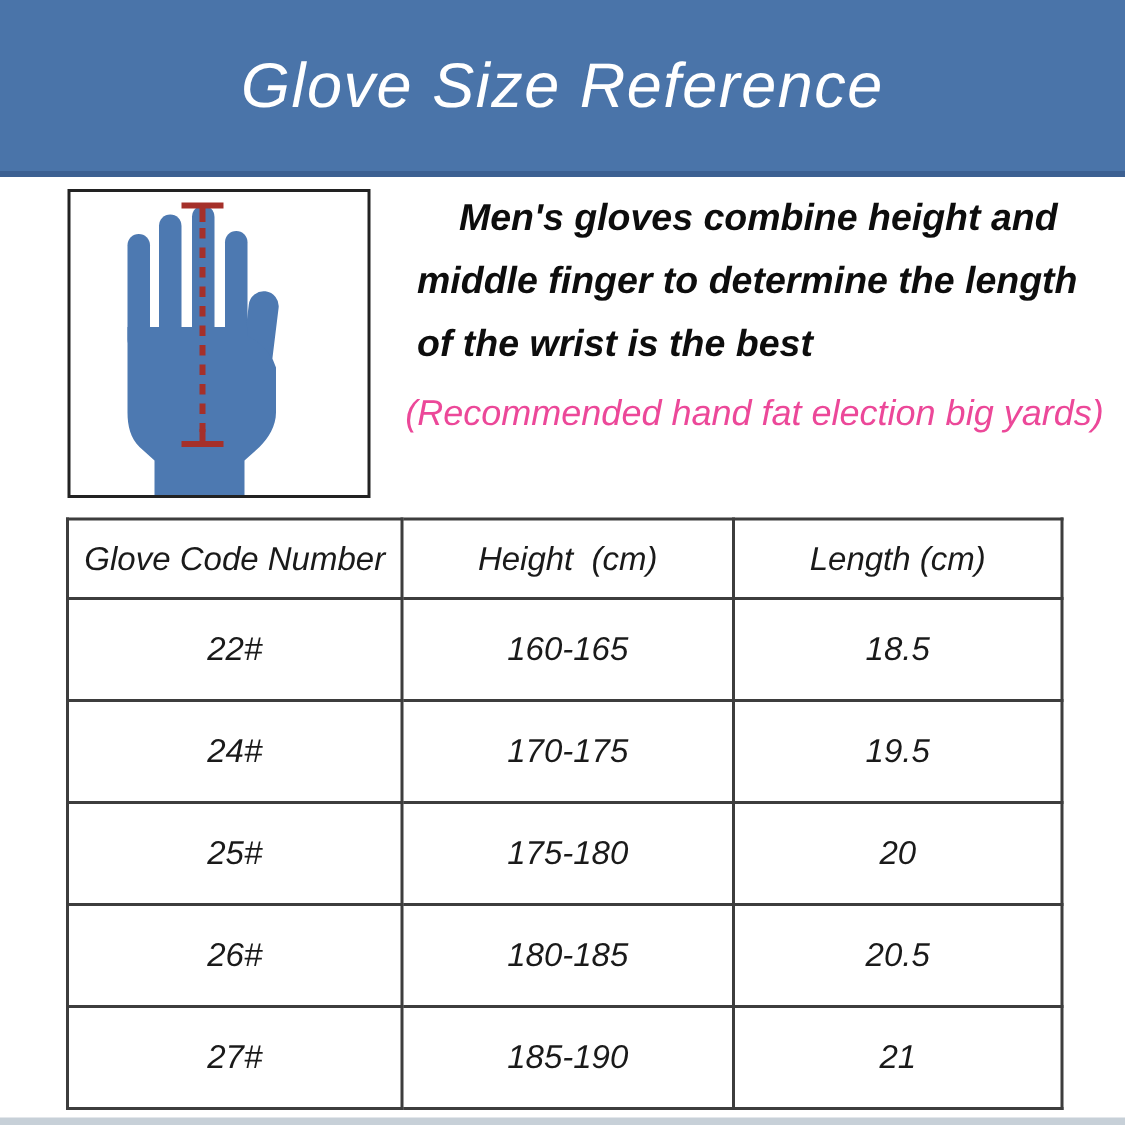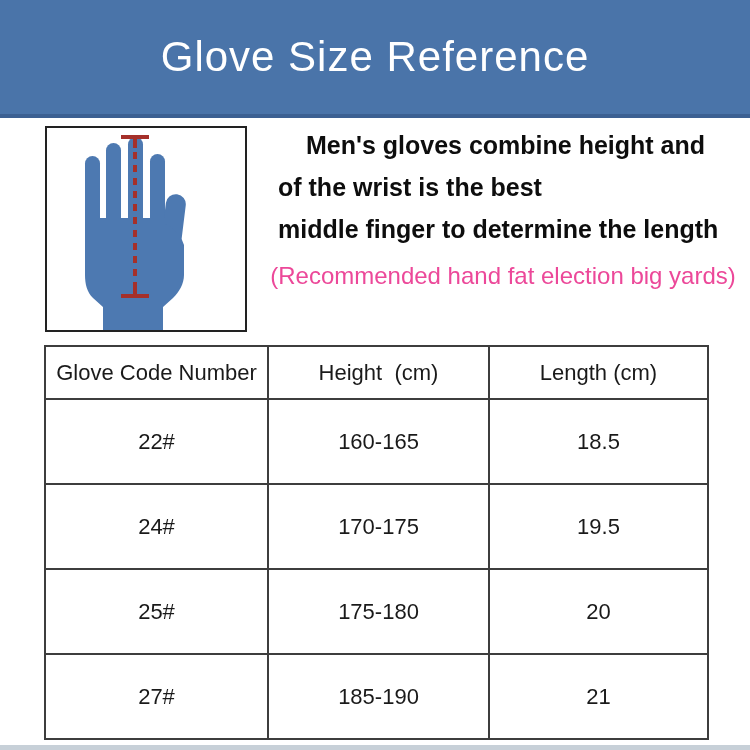--- a/index.html
+++ b/index.html
@@ -1,18 +1,18 @@
 <!DOCTYPE html>
 <html><head>
 <meta charset="utf-8">
 <style>
   html,body{margin:0;padding:0;background:#ffffff;}
   .page{
     position:relative;width:750px;height:750px;background:#ffffff;overflow:hidden;
-    font-family:"Liberation Sans","DejaVu Sans",sans-serif;color:#111111;
+    font-family:"Liberation Sans","DejaVu Sans",sans-serif;color:#111111;font-style:italic;
   }
   
   .header{
     position:absolute;left:0;top:0;width:750px;height:114px;
     background:#4a74a9;border-bottom:4px solid #3c6092;
     display:flex;align-items:center;justify-content:center;
   }
   .header-title{
     color:#ffffff;font-size:42px;font-weight:400;letter-spacing:1px;
   }
@@ -74,22 +74,22 @@
         <line x1="88" y1="9" x2="88" y2="20"></line>
         <line x1="88" y1="24" x2="88" y2="160" stroke-dasharray="7 6"></line>
         <line x1="88" y1="158" x2="88" y2="168"></line>
         <line x1="74" y1="168" x2="102" y2="168"></line>
       </g>
     </svg>
   </div>
 
   <div class="intro">
     <div class="intro-line first">Men's gloves combine height and</div>
+    <div class="intro-line">middle finger to determine the length</div>
     <div class="intro-line">of the wrist is the best</div>
-    <div class="intro-line">middle finger to determine the length</div>
   </div>
 
   <div class="intro-note">(Recommended hand fat election big yards)</div>
 
   <table class="size-table">
     <colgroup>
       <col style="width:223px">
         <col style="width:221px">
         <col style="width:219px">
     </colgroup>
@@ -110,20 +110,25 @@
         <td>24#</td>
         <td>170-175</td>
         <td>19.5</td>
       </tr>
       <tr>
         <td>25#</td>
         <td>175-180</td>
         <td>20</td>
       </tr>
       <tr>
+        <td>26#</td>
+        <td>180-185</td>
+        <td>20.5</td>
+      </tr>
+      <tr>
         <td>27#</td>
         <td>185-190</td>
         <td>21</td>
       </tr>
     </tbody>
   </table>
 
   <div class="bottom-bar"></div>
 
 </div>

